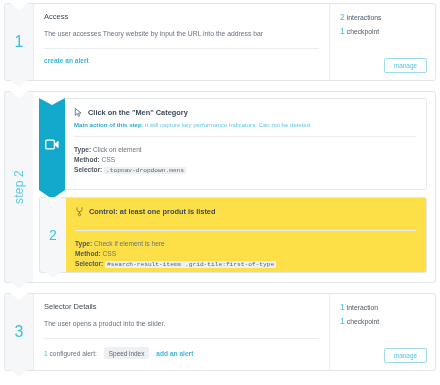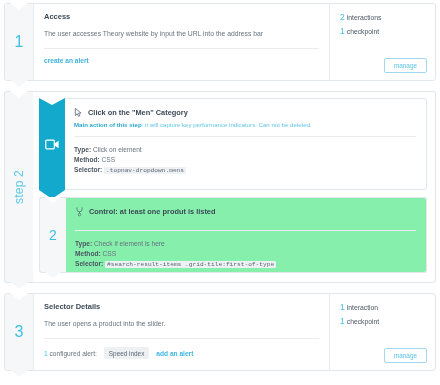--- a/index.html
+++ b/index.html
@@ -55,21 +55,21 @@
   .card-body{flex:1;display:flex;min-width:0;}
   .card-main{flex:1;padding:8px 10px 7px 10px;min-width:0;}
   .card-side{
     width:106px;flex:0 0 106px;
     border-left:1px solid #e9edf1;
     padding:8px 8px 7px 10px;
     box-sizing:border-box;
     display:flex;flex-direction:column;
   }
 
-  .card-title{font-size:7.5px;font-weight:bold;color:#3d4a57;margin:0 0 9px 0;}
+  .card-title{font-size:7.5px;font-weight:normal;color:#3d4a57;margin:0 0 9px 0;}
   .card-desc{font-size:6.8px;color:#67737f;margin:0;}
   .hr{border:0;border-top:1px solid #e9edf1;margin:11px 0 0 0;}
   .card-foot{margin-top:8px;display:flex;align-items:center;gap:7px;}
   .link{color:#3fb4e0;font-size:6.6px;font-weight:bold;text-decoration:none;cursor:pointer;}
   .alert-label{font-size:6.6px;color:#67737f;}
   .alert-label b{color:#3fbfe4;font-weight:normal;}
   .chip{
     background:#eef1f4;color:#5a6673;font-size:6.4px;
     padding:2.5px 5px;border-radius:2px;display:inline-block;
   }
@@ -175,21 +175,21 @@
   }
   .ctrl-gutter:after{
     content:"";position:absolute;bottom:-6px;left:50%;transform:translateX(-50%);
     width:0;height:0;border-left:8px solid transparent;border-right:8px solid transparent;
     border-top:6px solid #f5f7f9;
   }
   .ctrl-num{font-size:14px;color:#3fbfe4;line-height:1;}
   .ctrl-card{
     flex:1;min-width:0;
     border:1px solid #e2e7ec;border-left:none;border-radius:0 3px 3px 0;
-    background:#86efac;padding:8px 10px 9px 9px;box-sizing:border-box;
+    background:#fde047;padding:8px 10px 9px 9px;box-sizing:border-box;
   }
 
   .icon{display:inline-flex;align-items:center;justify-content:center;}
 </style>
 </head>
 <body>
 
 <div class="page">
 
   <div class="step-card" style="height:78px;margin-bottom:10px;">

